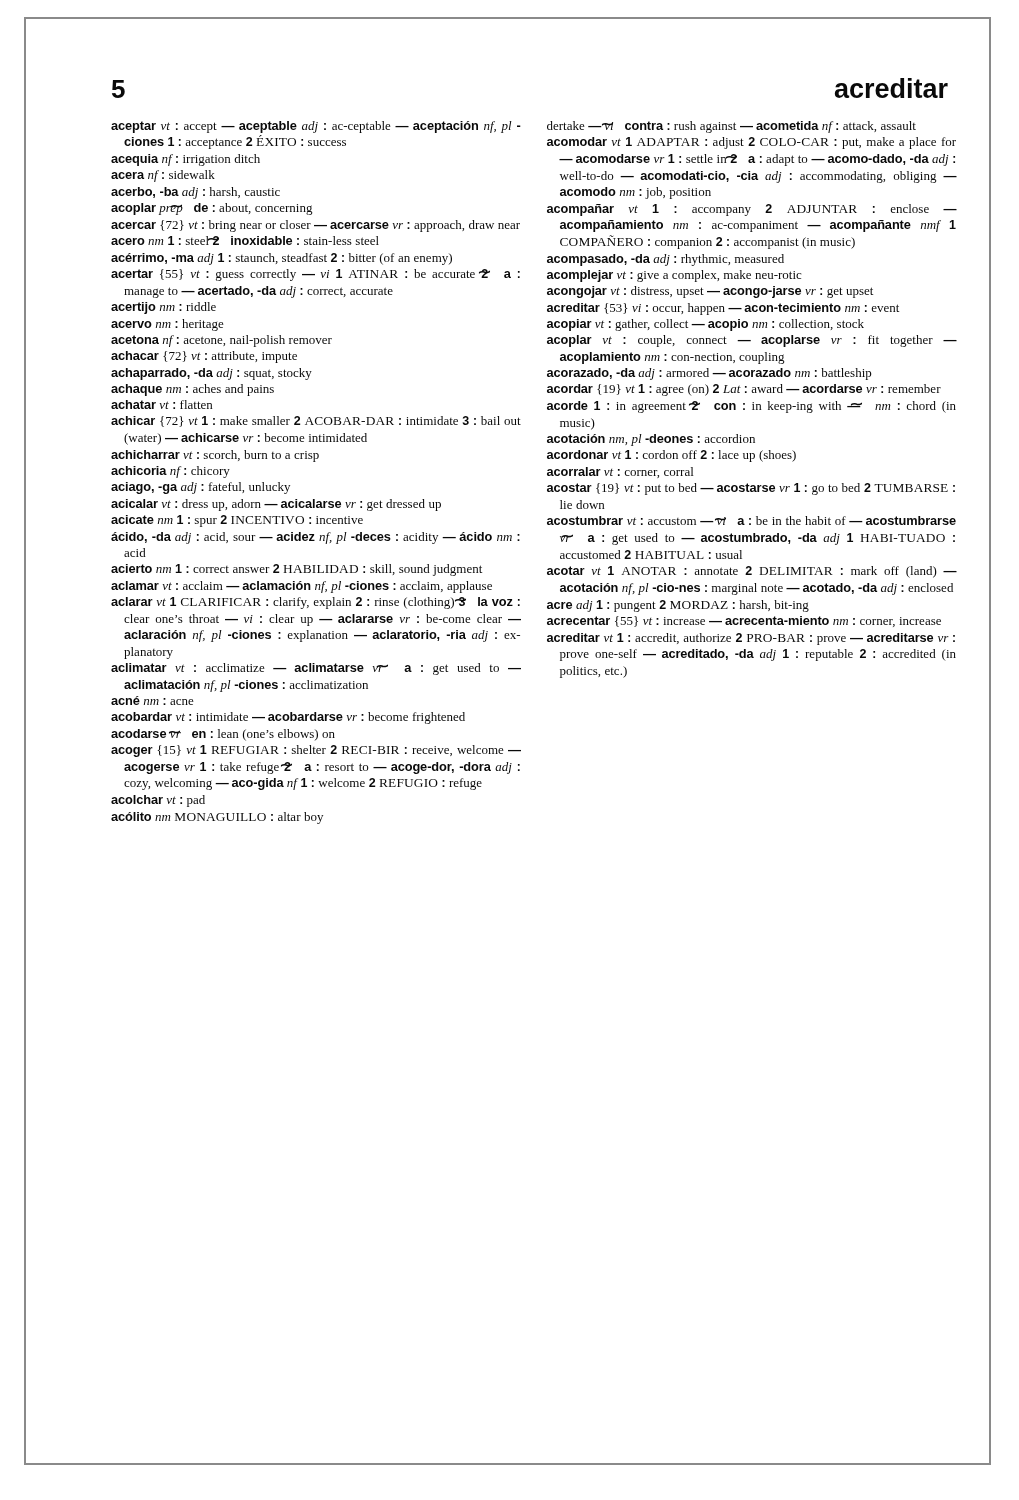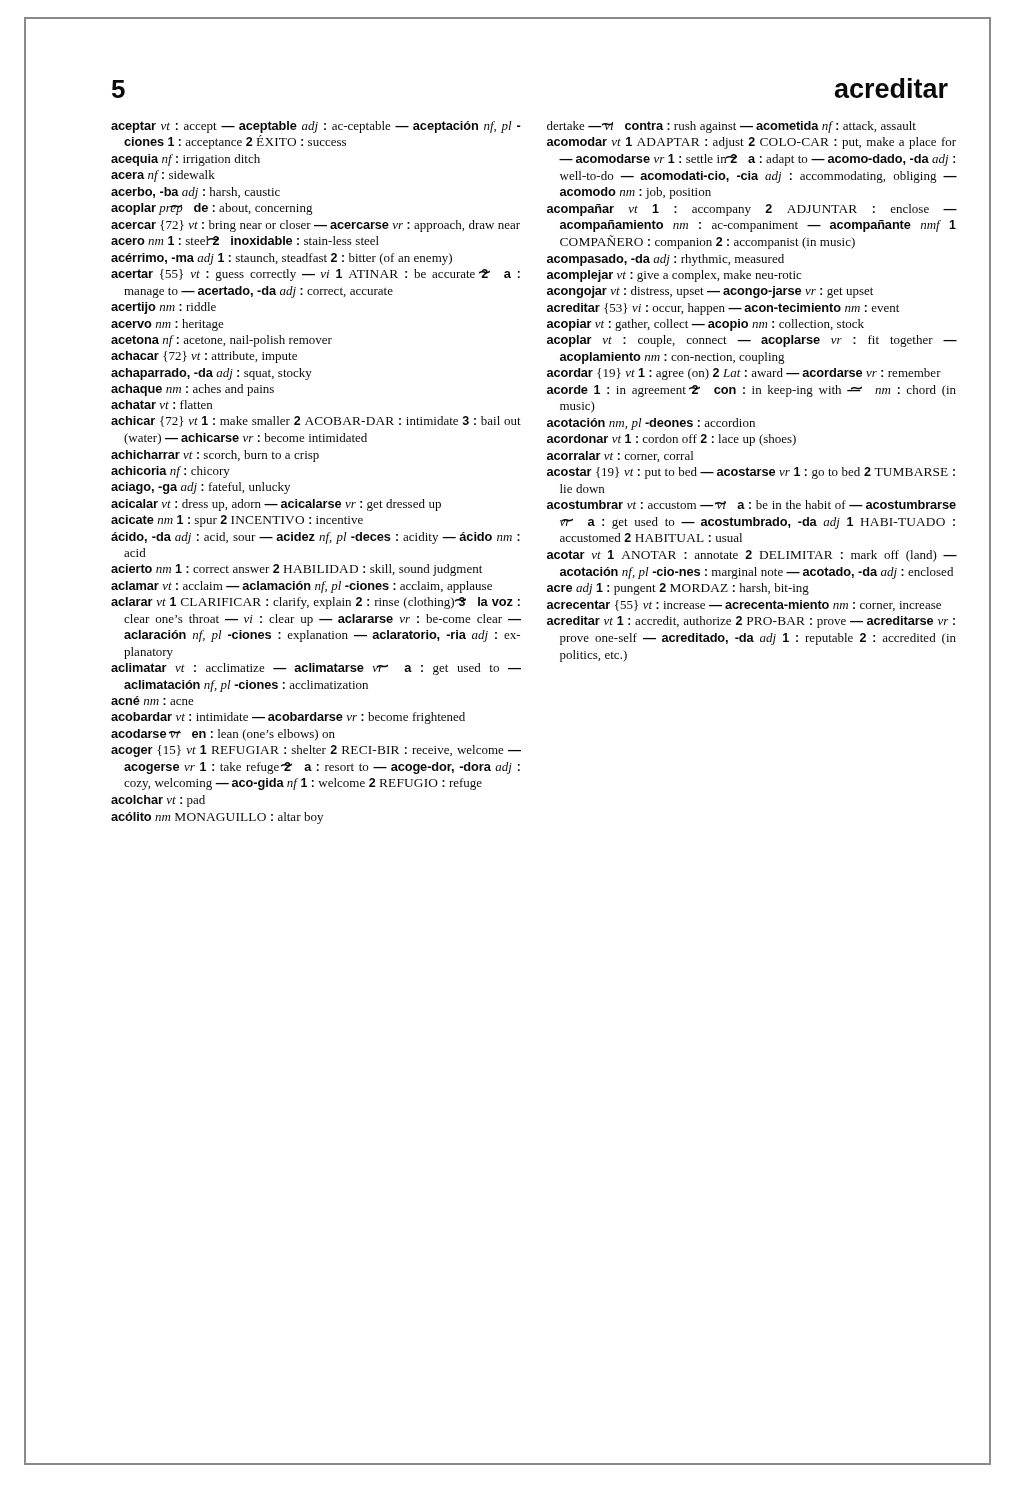--- a/index.html
+++ b/index.html
@@ -160,20 +160,21 @@
       <div class="col">
           <p class="entry"><span>dertake</span> <span class="dash">—</span> <i class="pos">vi</i> <span class="tilde">∼</span> <b class="hw">contra</b> <span class="colon">:</span> <span>rush against</span> <span class="dash">—</span> <b class="hw">acometida</b> <i class="pos">nf</i> <span class="colon">:</span> <span>attack, assault</span></p>
           <p class="entry"><b class="hw">acomodar</b> <i class="pos">vt</i> <span class="num">1</span> <span class="sc">ADAPTAR</span> <span class="colon">:</span> <span>adjust</span> <span class="num">2</span> <span class="sc">COLO-CAR</span> <span class="colon">:</span> <span>put, make a place for</span> <span class="dash">—</span> <b class="hw">acomodarse</b> <i class="pos">vr</i> <span class="num">1</span> <span class="colon">:</span> <span>settle in</span> <span class="num">2</span> <span class="tilde">∼</span> <b class="hw">a</b> <span class="colon">:</span> <span>adapt to</span> <span class="dash">—</span> <b class="hw">acomo-dado, -da</b> <i class="pos">adj</i> <span class="colon">:</span> <span>well-to-do</span> <span class="dash">—</span> <b class="hw">acomodati-cio, -cia</b> <i class="pos">adj</i> <span class="colon">:</span> <span>accommodating, obliging</span> <span class="dash">—</span> <b class="hw">acomodo</b> <i class="pos">nm</i> <span class="colon">:</span> <span>job, position</span></p>
           <p class="entry"><b class="hw">acompañar</b> <i class="pos">vt</i> <span class="num">1</span> <span class="colon">:</span> <span>accompany</span> <span class="num">2</span> <span class="sc">ADJUNTAR</span> <span class="colon">:</span> <span>enclose</span> <span class="dash">—</span> <b class="hw">acompañamiento</b> <i class="pos">nm</i> <span class="colon">:</span> <span>ac-companiment</span> <span class="dash">—</span> <b class="hw">acompañante</b> <i class="pos">nmf</i> <span class="num">1</span> <span class="sc">COMPAÑERO</span> <span class="colon">:</span> <span>companion</span> <span class="num">2</span> <span class="colon">:</span> <span>accompanist (in music)</span></p>
           <p class="entry"><b class="hw">acompasado, -da</b> <i class="pos">adj</i> <span class="colon">:</span> <span>rhythmic, measured</span></p>
           <p class="entry"><b class="hw">acomplejar</b> <i class="pos">vt</i> <span class="colon">:</span> <span>give a complex, make neu-rotic</span></p>
           <p class="entry"><b class="hw">acongojar</b> <i class="pos">vt</i> <span class="colon">:</span> <span>distress, upset</span> <span class="dash">—</span> <b class="hw">acongo-jarse</b> <i class="pos">vr</i> <span class="colon">:</span> <span>get upset</span></p>
           <p class="entry"><b class="hw">acreditar</b> <span>{53}</span> <i class="pos">vi</i> <span class="colon">:</span> <span>occur, happen</span> <span class="dash">—</span> <b class="hw">acon-tecimiento</b> <i class="pos">nm</i> <span class="colon">:</span> <span>event</span></p>
           <p class="entry"><b class="hw">acopiar</b> <i class="pos">vt</i> <span class="colon">:</span> <span>gather, collect</span> <span class="dash">—</span> <b class="hw">acopio</b> <i class="pos">nm</i> <span class="colon">:</span> <span>collection, stock</span></p>
           <p class="entry"><b class="hw">acoplar</b> <i class="pos">vt</i> <span class="colon">:</span> <span>couple, connect</span> <span class="dash">—</span> <b class="hw">acoplarse</b> <i class="pos">vr</i> <span class="colon">:</span> <span>fit together</span> <span class="dash">—</span> <b class="hw">acoplamiento</b> <i class="pos">nm</i> <span class="colon">:</span> <span>con-nection, coupling</span></p>
+          <p class="entry"><b class="hw">acorazado, -da</b> <i class="pos">adj</i> <span class="colon">:</span> <span>armored</span> <span class="dash">—</span> <b class="hw">acorazado</b> <i class="pos">nm</i> <span class="colon">:</span> <span>battleship</span></p>
           <p class="entry"><b class="hw">acordar</b> <span>{19}</span> <i class="pos">vt</i> <span class="num">1</span> <span class="colon">:</span> <span>agree (on)</span> <span class="num">2</span> <i class="pos">Lat</i> <span class="colon">:</span> <span>award</span> <span class="dash">—</span> <b class="hw">acordarse</b> <i class="pos">vr</i> <span class="colon">:</span> <span>remember</span></p>
           <p class="entry"><b class="hw">acorde</b> <span class="num">1</span> <span class="colon">:</span> <span>in agreement</span> <span class="num">2</span> <span class="tilde">∼</span> <b class="hw">con</b> <span class="colon">:</span> <span>in keep-ing with</span> <span class="dash">—</span> <span class="tilde">∼</span> <i class="pos">nm</i> <span class="colon">:</span> <span>chord (in music)</span></p>
           <p class="entry"><b class="hw">acotación</b> <i class="pos">nm, pl</i> <b class="hw">-deones</b> <span class="colon">:</span> <span>accordion</span></p>
           <p class="entry"><b class="hw">acordonar</b> <i class="pos">vt</i> <span class="num">1</span> <span class="colon">:</span> <span>cordon off</span> <span class="num">2</span> <span class="colon">:</span> <span>lace up (shoes)</span></p>
           <p class="entry"><b class="hw">acorralar</b> <i class="pos">vt</i> <span class="colon">:</span> <span>corner, corral</span></p>
           <p class="entry"><b class="hw">acostar</b> <span>{19}</span> <i class="pos">vt</i> <span class="colon">:</span> <span>put to bed</span> <span class="dash">—</span> <b class="hw">acostarse</b> <i class="pos">vr</i> <span class="num">1</span> <span class="colon">:</span> <span>go to bed</span> <span class="num">2</span> <span class="sc">TUMBARSE</span> <span class="colon">:</span> <span>lie down</span></p>
           <p class="entry"><b class="hw">acostumbrar</b> <i class="pos">vt</i> <span class="colon">:</span> <span>accustom</span> <span class="dash">—</span> <i class="pos">vi</i> <span class="tilde">∼</span> <b class="hw">a</b> <span class="colon">:</span> <span>be in the habit of</span> <span class="dash">—</span> <b class="hw">acostumbrarse</b> <i class="pos">vr</i> <span class="tilde">∼</span> <b class="hw">a</b> <span class="colon">:</span> <span>get used to</span> <span class="dash">—</span> <b class="hw">acostumbrado, -da</b> <i class="pos">adj</i> <span class="num">1</span> <span class="sc">HABI-TUADO</span> <span class="colon">:</span> <span>accustomed</span> <span class="num">2</span> <span class="sc">HABITUAL</span> <span class="colon">:</span> <span>usual</span></p>
           <p class="entry"><b class="hw">acotar</b> <i class="pos">vt</i> <span class="num">1</span> <span class="sc">ANOTAR</span> <span class="colon">:</span> <span>annotate</span> <span class="num">2</span> <span class="sc">DELIMITAR</span> <span class="colon">:</span> <span>mark off (land)</span> <span class="dash">—</span> <b class="hw">acotación</b> <i class="pos">nf, pl</i> <b class="hw">-cio-nes</b> <span class="colon">:</span> <span>marginal note</span> <span class="dash">—</span> <b class="hw">acotado, -da</b> <i class="pos">adj</i> <span class="colon">:</span> <span>enclosed</span></p>
           <p class="entry"><b class="hw">acre</b> <i class="pos">adj</i> <span class="num">1</span> <span class="colon">:</span> <span>pungent</span> <span class="num">2</span> <span class="sc">MORDAZ</span> <span class="colon">:</span> <span>harsh, bit-ing</span></p>
           <p class="entry"><b class="hw">acrecentar</b> <span>{55}</span> <i class="pos">vt</i> <span class="colon">:</span> <span>increase</span> <span class="dash">—</span> <b class="hw">acrecenta-miento</b> <i class="pos">nm</i> <span class="colon">:</span> <span>corner, increase</span></p>

